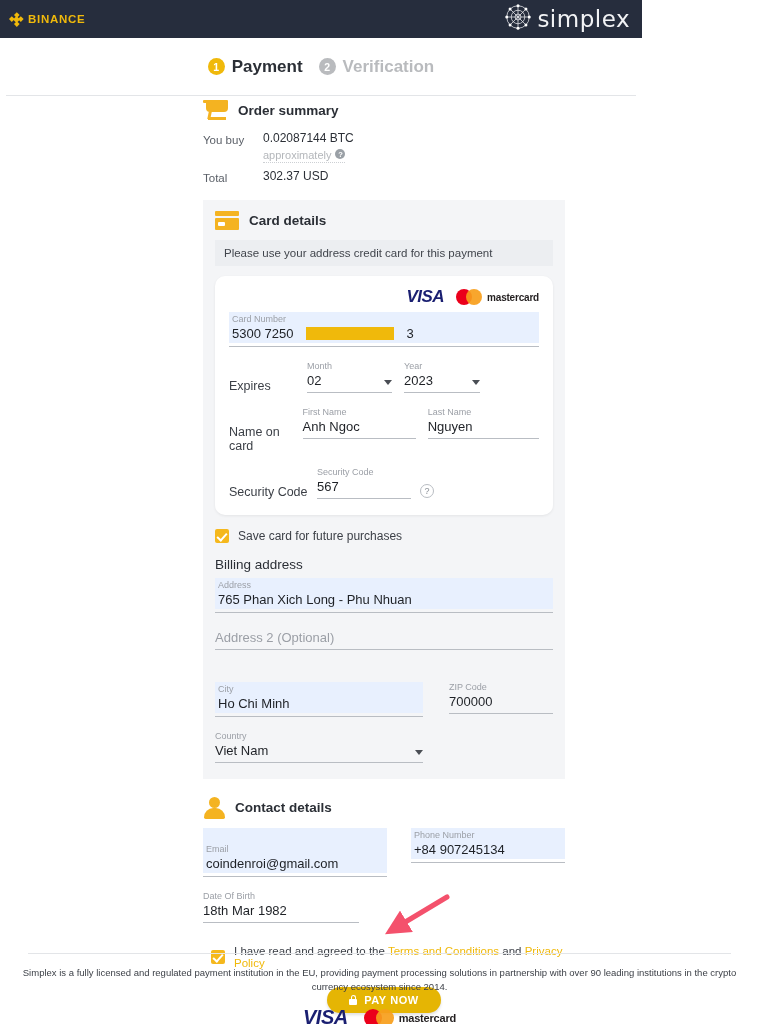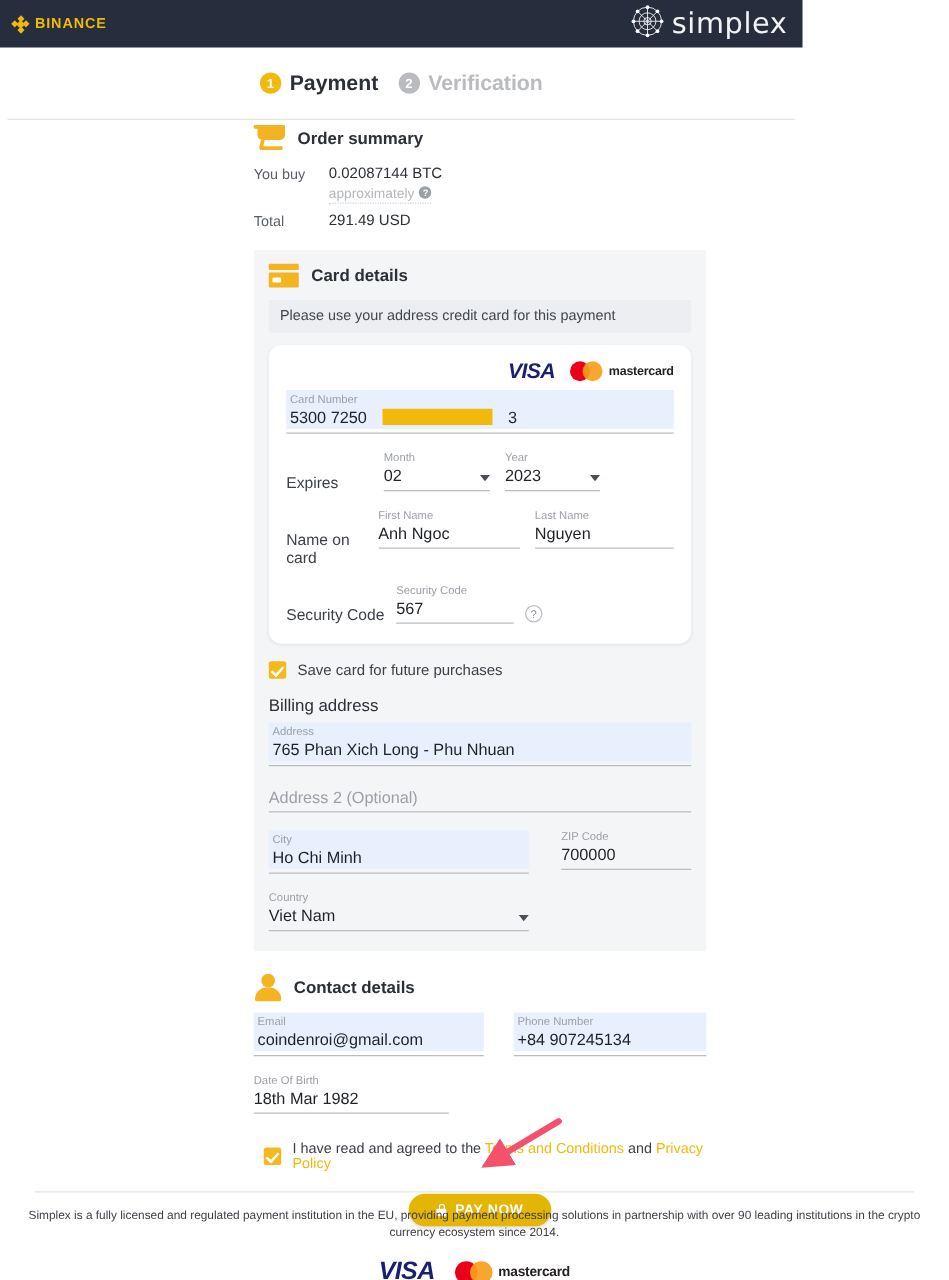--- a/index.html
+++ b/index.html
@@ -277,21 +277,21 @@
       <div>
         <div class="sum-value">0.02087144 BTC</div>
         <div class="approx">
           <span>approximately</span>
           <span class="q-badge">?</span>
         </div>
       </div>
     </div>
     <div class="summary-row" style="margin-top:6px">
       <div class="sum-label">Total</div>
-      <div class="sum-value">291.49 USD</div>
+      <div class="sum-value">302.37 USD</div>
     </div>
 
     <div class="gray-panel">
 
       <div class="sec-head">
         <span class="card-icon">
           <span class="stripe-top"></span>
             <span class="body"></span>
             <span class="chip"></span>
         </span>
@@ -382,21 +382,21 @@
           <div class="f-value">765 Phan Xich Long - Phu Nhuan</div>
         </div>
         <div class="f-underline"></div>
       </div>
 
       <div class="field" style="margin-top:16px">
         <div class="f-value" style="color:#9b9fa6;">Address 2 (Optional)</div>
         <div class="f-underline"></div>
       </div>
 
-      <div class="two-col" style="margin-top:14px">
+      <div class="two-col" style="margin-top:32px">
         <div style="width:208px">
           <div class="f-autofill" style="padding:2px 3px 1px 3px">
             <span class="f-label">City</span>
             <div class="f-value">Ho Chi Minh</div>
           </div>
           <div class="f-underline"></div>
         </div>
         <div style="width:104px">
           <span class="f-label">ZIP Code</span>
           <div class="f-value">700000</div>
@@ -418,21 +418,21 @@
       <div class="sec-head">
         <span class="person-icon">
           <span class="head"></span>
             <span class="torso"></span>
         </span>
         <span class="sec-title">Contact details</span>
       </div>
 
       <div class="two-col" style="gap:24px">
         <div style="width:184px">
-          <div class="f-autofill" style="padding:2px 3px 1px 3px">
+          <div class="f-autofill" style="padding:16px 3px 1px 3px">
             <span class="f-label">Email</span>
             <div class="f-value">coindenroi@gmail.com</div>
           </div>
           <div class="f-underline"></div>
         </div>
         <div style="width:154px">
           <div class="f-autofill" style="padding:2px 3px 1px 3px">
             <span class="f-label">Phone Number</span>
             <div class="f-value">+84 907245134</div>
           </div>

